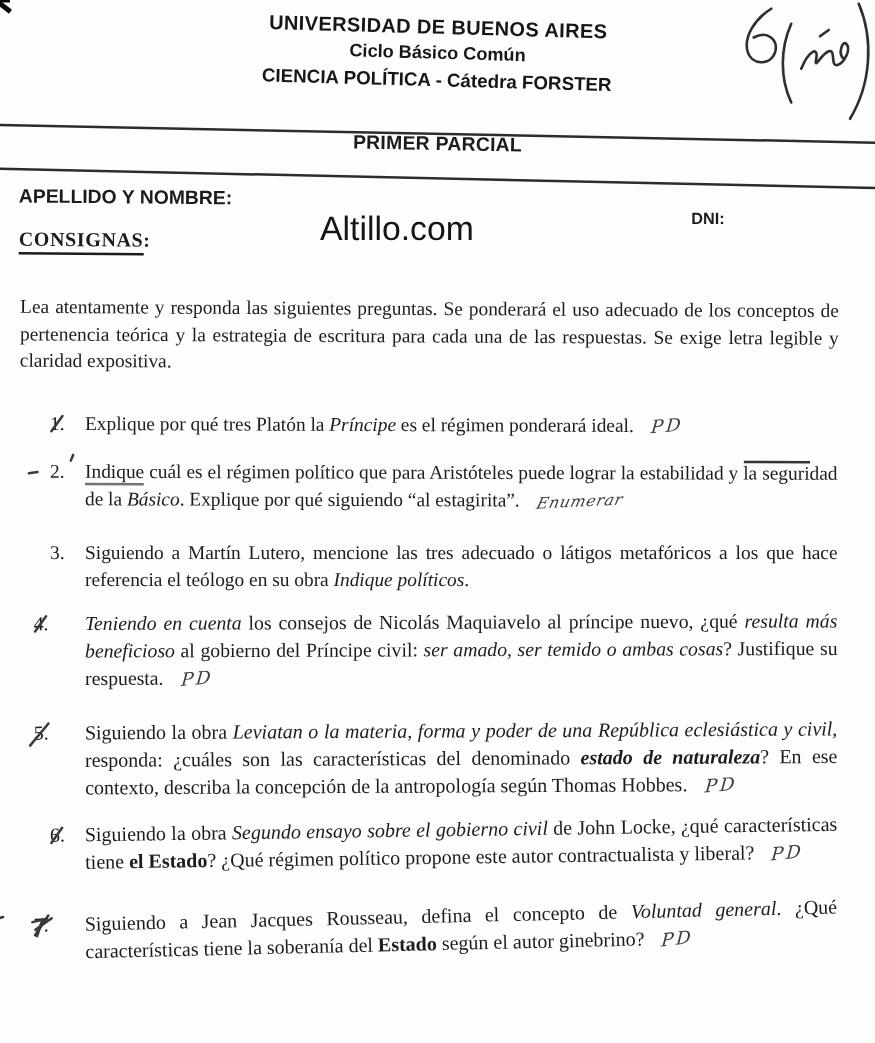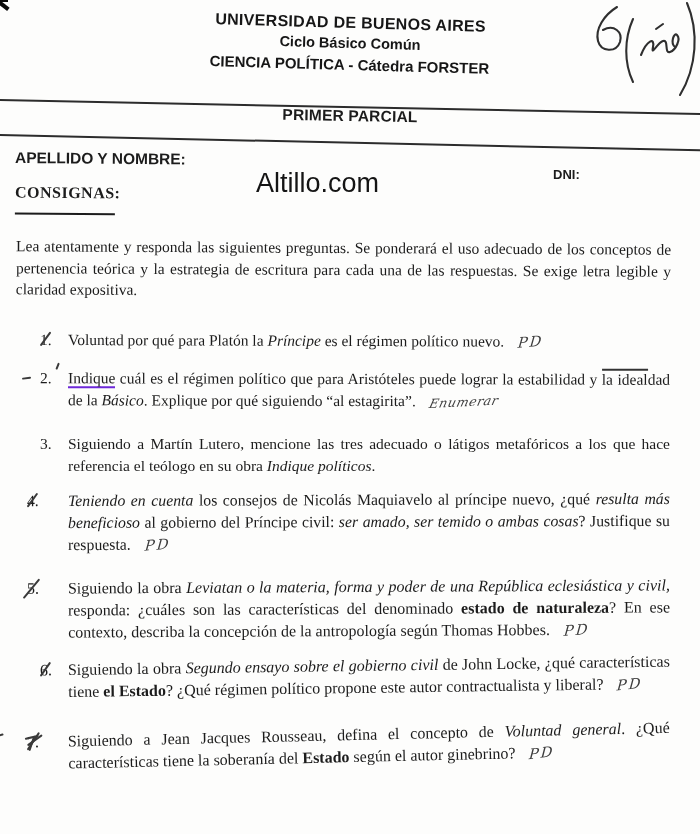--- a/index.html
+++ b/index.html
@@ -33,43 +33,43 @@
 
   
   .name-row{margin:15px 0 0 15px;transform:rotate(0.5deg);
       font-family:"Liberation Sans","DejaVu Sans",sans-serif;font-weight:700;font-size:15.5px;}
   .dni{position:absolute;left:553px;top:167px;
       font-family:"Liberation Sans","DejaVu Sans",sans-serif;font-weight:700;font-size:13px;}
   .watermark{position:absolute;left:256px;top:168px;
       font-family:"Liberation Sans","DejaVu Sans",sans-serif;font-size:27px;color:#141414;}
 
   .consignas{margin:16px 0 0 15px;transform:rotate(0.4deg);font-weight:700;font-size:16px;letter-spacing:0.5px;}
-  .consignas .u{border-bottom:2.2px solid #1c1c1c;padding-bottom:12px;}
+  .consignas .u{border-bottom:2.2px solid #1c1c1c;padding-bottom:1px;}
 
   .instructions{margin:33px 29px 0 16px;transform:rotate(0.3deg);
       font-size:15.5px;line-height:21.5px;text-align:justify;}
 
   
   .questions{margin:29px 30px 0 40px;}
   .question{display:flex;font-size:15.5px;line-height:22px;}
   .qnum{width:28px;flex-shrink:0;position:relative;}
   .qtext{flex:1;text-align:justify;}
   .q1{margin-bottom:16px;transform:rotate(0.2deg);}
   .q2{margin-bottom:20px;transform:rotate(0.15deg);}
   .q3{margin-bottom:12px;}
   .q4{margin-bottom:21px;transform:rotate(-0.2deg);font-size:15.8px;}
   .q5{margin-bottom:13px;transform:rotate(-0.3deg);font-size:16px;}
   .q6{margin-bottom:25px;transform:rotate(-0.8deg);font-size:16px;}
   .q7{transform:rotate(-1.3deg);font-size:16px;}
   .q4 .qnum,.q5 .qnum,.q7 .qnum{margin-left:-13px;width:41px;}
 
   .seg-italic{font-style:italic;}
   .seg-bold{font-weight:700;}
-  .seg-bolditalic{font-weight:700;}
-  .seg-hw-u{border-bottom:2px solid #6d28d9;}
+  .seg-bolditalic{font-weight:700;font-style:italic;}
+  .seg-hw-u{border-bottom:2px solid #737373;}
   .seg-hw-o{border-top:2px solid #333;}
 
   
   .stroke{position:absolute;display:block;background:#3a3a3a;height:1.9px;border-radius:2px;}
   .st-slash{width:17px;left:-3px;top:9px;transform:rotate(-54deg);}
   .st-slash-long{width:25px;left:-8px;top:10px;transform:rotate(-50deg);}
   .st-tick{width:7px;left:14px;top:-2px;transform:rotate(-68deg);}
   .st-dash{width:9px;left:-18px;top:10px;transform:rotate(-8deg);}
   .st-tilde{width:13px;left:-36px;top:3px;transform:rotate(-15deg);}
   .st-sc1{width:21px;left:-4px;top:9px;transform:rotate(-55deg);}
@@ -113,25 +113,25 @@
 <div class="dni">DNI:</div>
 <div class="watermark">Altillo.com</div>
 
 <div class="consignas"><span class="u">CONSIGNAS</span><span>:</span></div>
 
 <div class="instructions">Lea atentamente y responda las siguientes preguntas. Se ponderará el uso adecuado de los conceptos de pertenencia teórica y la estrategia de escritura para cada una de las respuestas. Se exige letra legible y claridad expositiva.</div>
 
 <div class="questions">
     <div class="question q1">
       <span class="qnum">1.<i class="stroke st-slash"></i></span>
-      <span class="qtext"><span class="">Voluntad por qué para Platón la </span><span class="seg-italic">Príncipe</span><span class=""> es el régimen político nuevo.</span><span class="hw-note">PD</span></span>
+      <span class="qtext"><span class="">Explique por qué tres Platón la </span><span class="seg-italic">Príncipe</span><span class=""> es el régimen ponderará ideal.</span><span class="hw-note">PD</span></span>
     </div>
     <div class="question q2">
       <span class="qnum">2.<i class="stroke st-tick"></i><i class="stroke st-dash"></i></span>
-      <span class="qtext"><span class="seg-hw-u">Indique</span><span class=""> cuál es el régimen político que para Aristóteles puede lograr la estabilidad y </span><span class="seg-hw-o">la ideal</span><span class="">dad de la </span><span class="seg-italic">Básico</span><span class="">. Explique por qué siguiendo “al estagirita”.</span><span class="hw-note hw-script">Enumerar</span></span>
+      <span class="qtext"><span class="seg-hw-u">Indique</span><span class=""> cuál es el régimen político que para Aristóteles puede lograr la estabilidad y </span><span class="seg-hw-o">la seguri</span><span class="">dad de la </span><span class="seg-italic">Básico</span><span class="">. Explique por qué siguiendo “al estagirita”.</span><span class="hw-note hw-script">Enumerar</span></span>
     </div>
     <div class="question q3">
       <span class="qnum">3.</span>
       <span class="qtext"><span class="">Siguiendo a Martín Lutero, mencione las tres adecuado o látigos metafóricos a los que hace referencia el teólogo en su obra </span><span class="seg-italic">Indique políticos</span><span class="">.</span></span>
     </div>
     <div class="question q4">
       <span class="qnum">4.<i class="stroke st-slash"></i></span>
       <span class="qtext"><span class="seg-italic">Teniendo en cuenta</span><span class=""> los consejos de Nicolás Maquiavelo al príncipe nuevo, ¿qué </span><span class="seg-italic">resulta más beneficioso</span><span class=""> al gobierno del Príncipe civil: </span><span class="seg-italic">ser amado, ser temido o ambas cosas</span><span class="">? Justifique su respuesta.</span><span class="hw-note">PD</span></span>
     </div>
     <div class="question q5">

